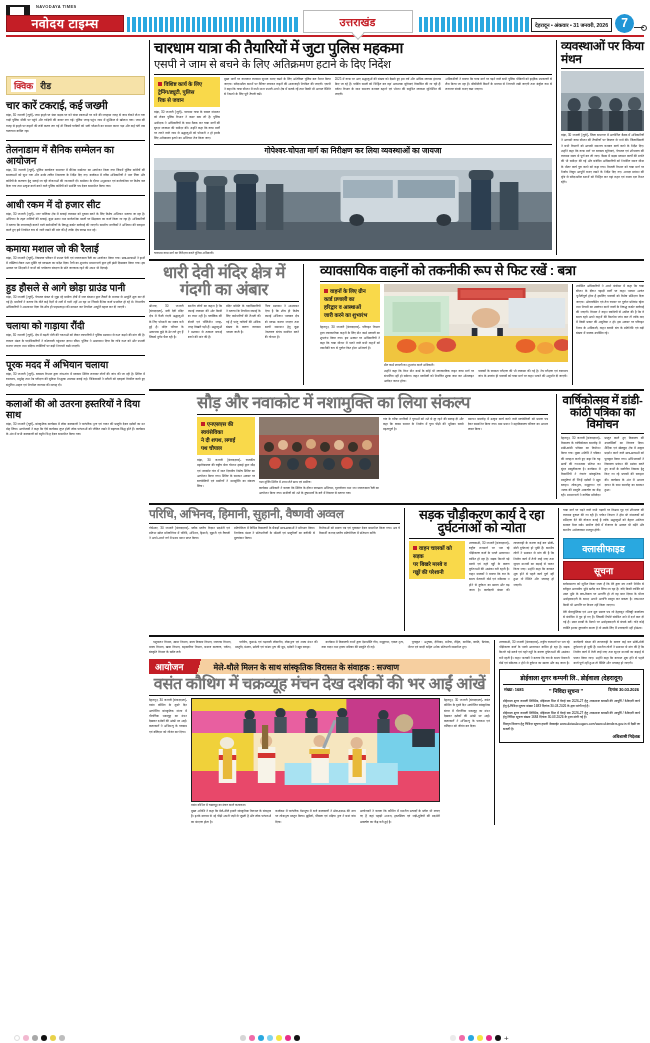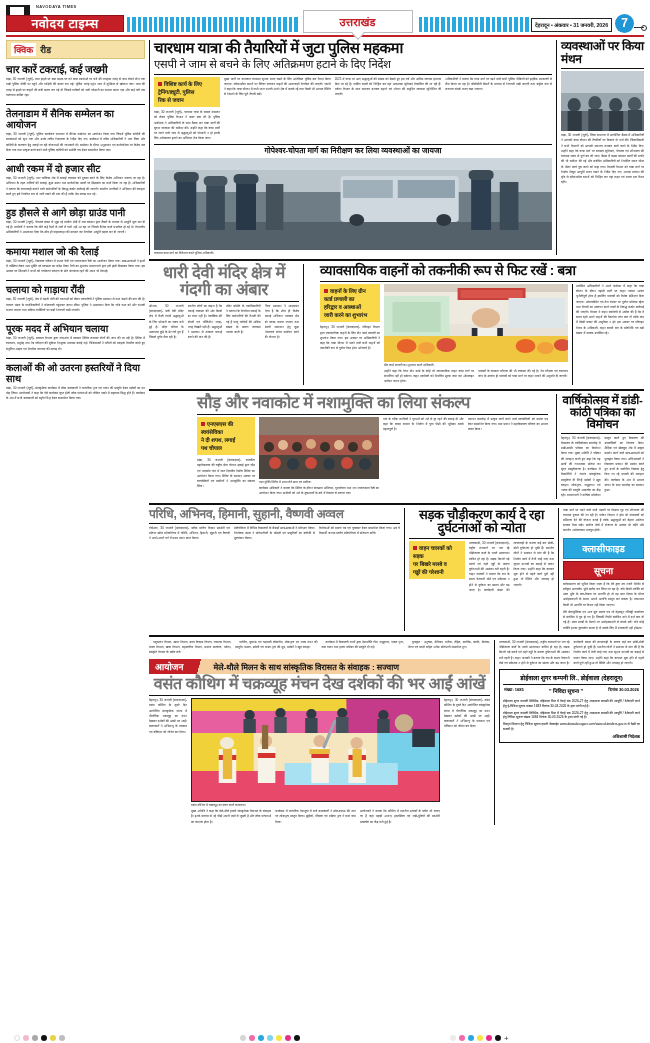--- a/index.html
+++ b/index.html
@@ -25,21 +25,21 @@
   .tab-uk .tabbox { border:1px solid #b9b9b9; background:#fff; text-align:center; font-weight:bold; font-size:11px; color:#c41e26; padding:3px 0 3px; }
   .tab-uk .notch { position:absolute; left:50%; transform:translateX(-50%) rotate(45deg); bottom:-5px; width:9px; height:9px; background:#fff; border-right:1px solid #b9b9b9; border-bottom:1px solid #b9b9b9; }
   .datebox { flex:0 0 auto; margin-top:11px; border:1px solid #222; font-size:5.2px; font-weight:bold; padding:2px 3px; white-space:nowrap; color:#111; }
   .pageno { flex:0 0 auto; margin:8px 0 0 3px; width:19px; height:19px; border-radius:50%; background:#2196d6; color:#fff; font-weight:bold; font-size:12px; display:flex; align-items:center; justify-content:center; }
   .pageno-tail { flex:0 0 auto; margin-top:17px; width:10px; height:1px; background:#333; position:relative;}
   .pageno-tail:after{ content:""; position:absolute; right:-3px; top:-2px; width:4px;height:4px;border-radius:50%;border:1px solid #333;}
   .rule-red { height:2px; background:#c41e26; margin:1px 6px 0 6px; }
 
   
   .body-grid { display:flex; padding: 3px 6px 0 6px; gap:4px; height: 960px; }
-  .col-left { width:139px; flex:0 0 139px; }
+  .col-left { width:139px; flex:0 0 139px;margin-top:36px; }
   .col-main { flex:1 1 auto; }
 
   
   .qr-head { background:#f6e2a8; border:1px solid #d9c27c; padding:2px 4px; display:flex; align-items:center; gap:4px; }
   .qr-head .k1 { color:#c41e26; font-weight:bold; font-size:9px; background:#fff; padding:0 3px;}
   .qr-head .k2 { color:#1a1a1a; font-weight:bold; font-size:9px; }
 
   .lead-hd { font-weight:bold; font-size:10.5px; color:#111; line-height:1.15; margin:4px 0 2px; letter-spacing:-.2px;}
   .sec-hd { font-weight:bold; font-size:9.6px; color:#111; line-height:1.15; margin:6px 0 2px; border-top:1px solid #000; padding-top:3px;}
 
@@ -190,27 +190,27 @@
         <div class="sec-hd">तेलनाडाम में सैनिक सम्मेलन का आयोजन</div>
         <div class="txt">बांद्रा, 30 जनवरी (न्यूरो)- पुलिस कार्यालय सभागार में सैनिक सम्मेलन का आयोजन किया गया जिसमें पुलिस कर्मियों की समस्याओं को सुना गया और उनके त्वरित निस्तारण के निर्देश दिए गए। कार्यक्रम में वरिष्ठ अधिकारियों ने भाग लिया और कर्मियों के कल्याण हेतु चलाई जा रही योजनाओं की जानकारी दी। सम्मेलन के दौरान अनुशासन एवं कर्तव्यनिष्ठा पर विशेष बल दिया गया तथा उत्कृष्ट कार्य करने वाले पुलिस कर्मियों को प्रशस्ति पत्र देकर सम्मानित किया गया।</div>
       </div>
 
       <div>
         <div class="sec-hd">आधी रकम में दो हजार सीट</div>
         <div class="txt">बांद्रा, 30 जनवरी (न्यूरो)- नगर पालिका क्षेत्र में सफाई व्यवस्था को दुरुस्त करने के लिए विशेष अभियान चलाया जा रहा है। अभियान के तहत नालियों की सफाई, कूड़ा उठान तथा सार्वजनिक स्थलों पर छिड़काव का कार्य किया जा रहा है। अधिकारियों ने बताया कि लापरवाही बरतने वाले कर्मचारियों के विरुद्ध कठोर कार्रवाई की जाएगी। स्थानीय नागरिकों ने अभियान की सराहना करते हुए इसे नियमित रूप से जारी रखने की मांग की है ताकि क्षेत्र स्वच्छ बना रहे।</div>
       </div>
 
       <div>
+        <div class="sec-hd">कमाया मशाल जो की रैलाई</div>
+        <div class="txt">बांद्रा, 30 जनवरी (न्यूरो)- विद्यालय परिसर में प्रभात फेरी एवं जागरूकता रैली का आयोजन किया गया। छात्र-छात्राओं ने हाथों में तख्तियां लेकर नशा मुक्ति एवं स्वच्छता का संदेश दिया। रैली का शुभारंभ प्रधानाचार्य द्वारा हरी झंडी दिखाकर किया गया। इस अवसर पर शिक्षकों ने बच्चों को पर्यावरण संरक्षण के प्रति जागरूक रहने की शपथ भी दिलाई।</div>
+      </div>
+
+      <div>
         <div class="sec-hd">हुड हौसले से आगे छोड़ा ग्राउंड पानी</div>
         <div class="txt">बांद्रा, 30 जनवरी (न्यूरो)- पेयजल संकट से जूझ रहे ग्रामीण क्षेत्रों में जल संस्थान द्वारा टैंकरों के माध्यम से आपूर्ति शुरू कर दी गई है। ग्रामीणों ने बताया कि बीते कई दिनों से नलों में पानी नहीं आ रहा था जिससे दैनिक कार्य प्रभावित हो रहे थे। विभागीय अधिकारियों ने आश्वासन दिया कि शीघ्र ही पाइपलाइन की मरम्मत कर नियमित आपूर्ति बहाल कर दी जाएगी।</div>
-      </div>
-
-      <div>
-        <div class="sec-hd">कमाया मशाल जो की रैलाई</div>
-        <div class="txt">बांद्रा, 30 जनवरी (न्यूरो)- विद्यालय परिसर में प्रभात फेरी एवं जागरूकता रैली का आयोजन किया गया। छात्र-छात्राओं ने हाथों में तख्तियां लेकर नशा मुक्ति एवं स्वच्छता का संदेश दिया। रैली का शुभारंभ प्रधानाचार्य द्वारा हरी झंडी दिखाकर किया गया। इस अवसर पर शिक्षकों ने बच्चों को पर्यावरण संरक्षण के प्रति जागरूक रहने की शपथ भी दिलाई।</div>
       </div>
 
       <div>
         <div class="sec-hd">चलाया को गाड़ाया रौंदी</div>
         <div class="txt">बांद्रा, 30 जनवरी (न्यूरो)- क्षेत्र में बढ़ती चोरी की घटनाओं को लेकर व्यापारियों ने पुलिस प्रशासन से गश्त बढ़ाने की मांग की है। व्यापार मंडल के पदाधिकारियों ने कोतवाली पहुंचकर ज्ञापन सौंपा। पुलिस ने आश्वासन दिया कि रात्रि गश्त को और प्रभावी बनाया जाएगा तथा संदिग्ध व्यक्तियों पर कड़ी निगरानी रखी जाएगी।</div>
       </div>
 
       <div>
         <div class="sec-hd">पूरक मदद में अभियान चलाया</div>
         <div class="txt">बांद्रा, 30 जनवरी (न्यूरो)- स्वास्थ्य विभाग द्वारा गांव-गांव में स्वास्थ्य शिविर लगाकर लोगों की जांच की जा रही है। शिविर में रक्तचाप, मधुमेह तथा नेत्र परीक्षण की सुविधा निःशुल्क उपलब्ध कराई गई। चिकित्सकों ने मरीजों को दवाइयां वितरित करते हुए संतुलित आहार एवं नियमित व्यायाम की सलाह दी।</div>

